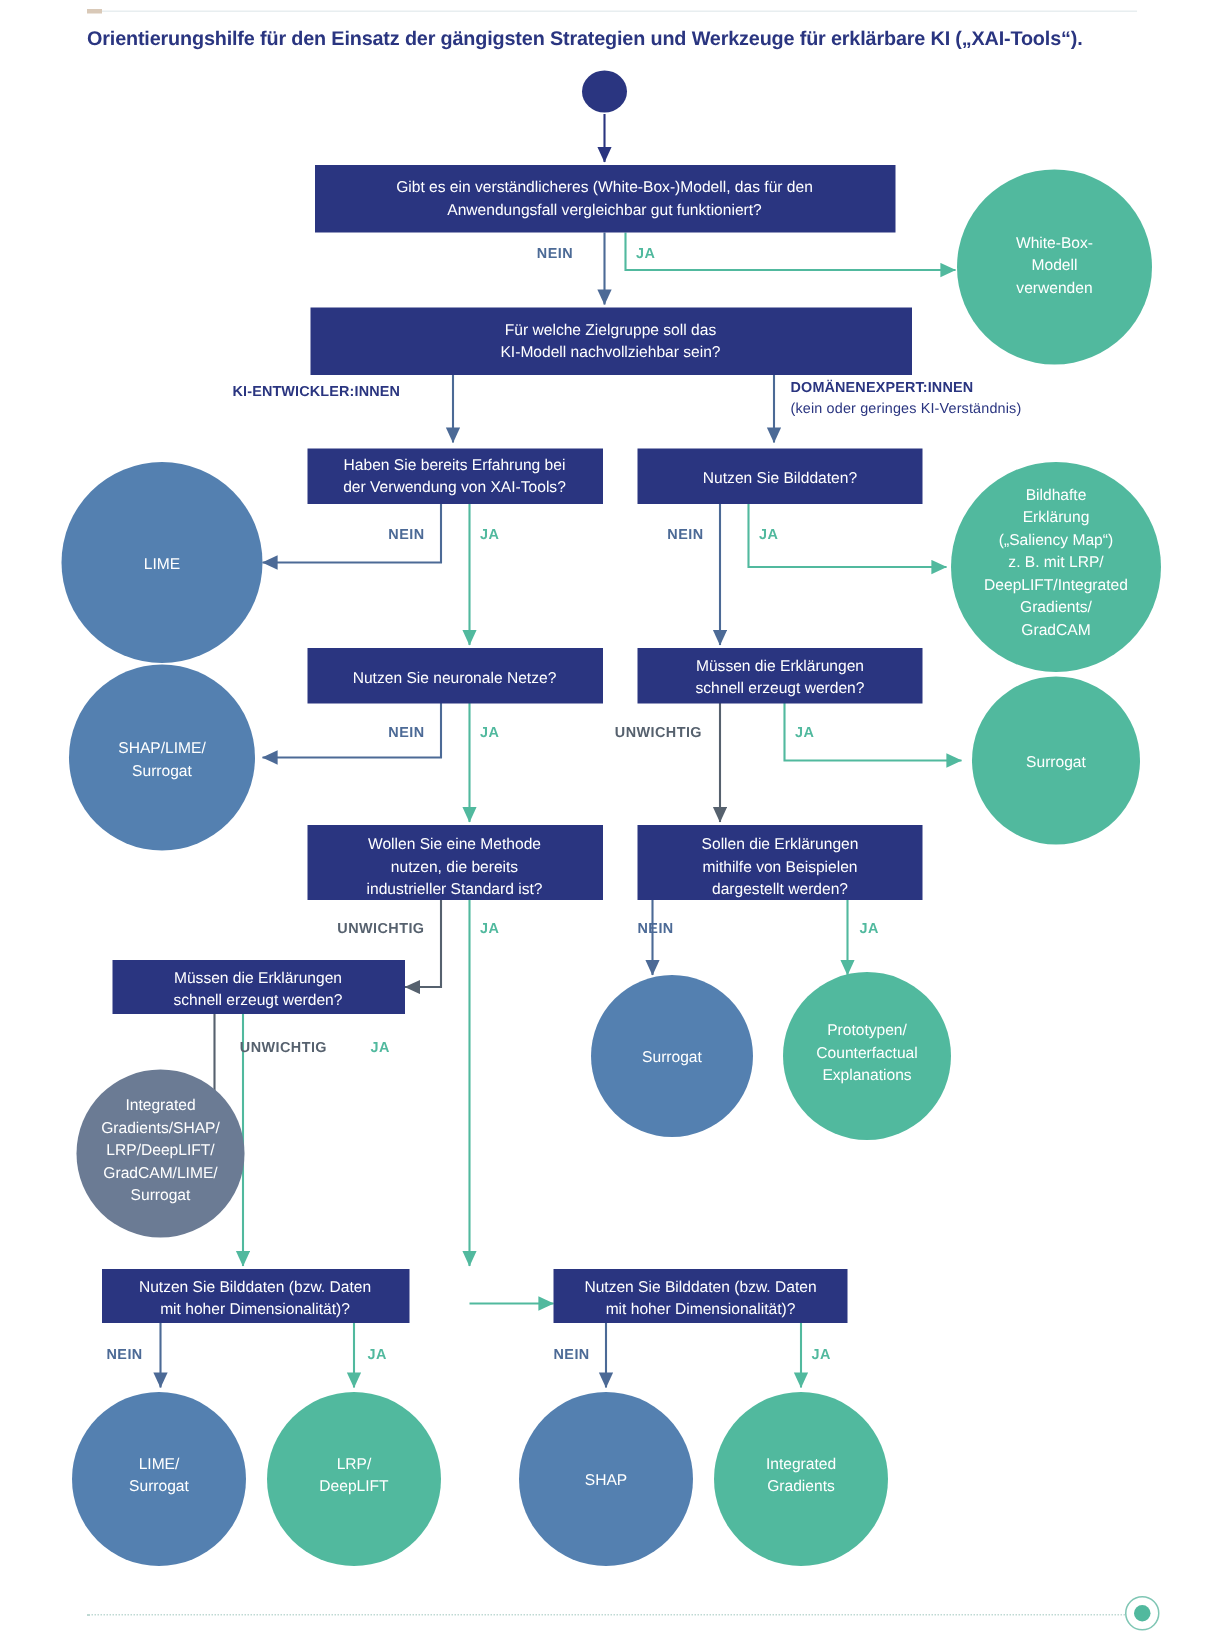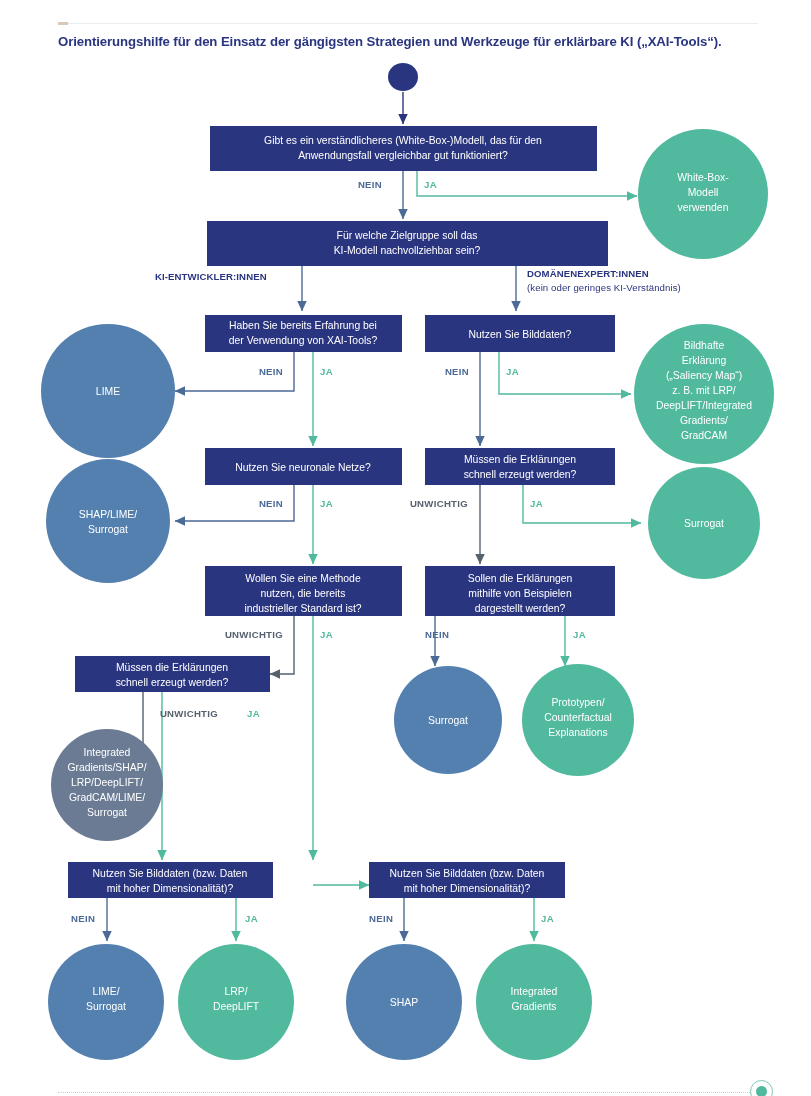--- a/index.html
+++ b/index.html
@@ -3,21 +3,21 @@
 <meta charset="utf-8">
 <style>
   html,body{margin:0;padding:0;}
   body{
     width:811px;height:1096px;
     background:#ffffff;
     font-family:"Liberation Sans", sans-serif;
     overflow:hidden;
     position:relative;
   }
-  #page{position:relative;width:811px;height:816px;margin-top:16px;}
+  #page{position:relative;width:811px;height:816px;}
   .topline{
     position:absolute;left:58px;top:7px;width:700px;height:1px;
     background:#e8eef0;
   }
   .topline:before{
     content:"";position:absolute;left:0;top:-1px;width:10px;height:3px;background:#d9c9b8;
   }
   #title{
     position:absolute;left:58px;top:18px;width:720px;
     font-size:13.2px;color:#2a3580;font-weight:600;letter-spacing:-0.1px;

